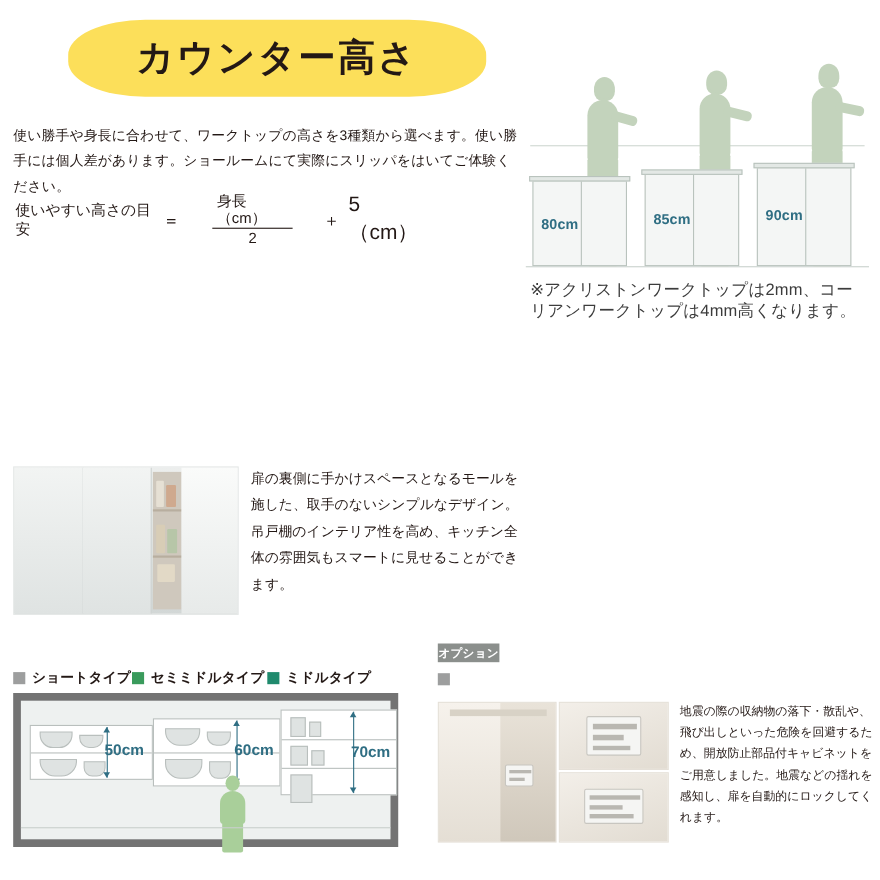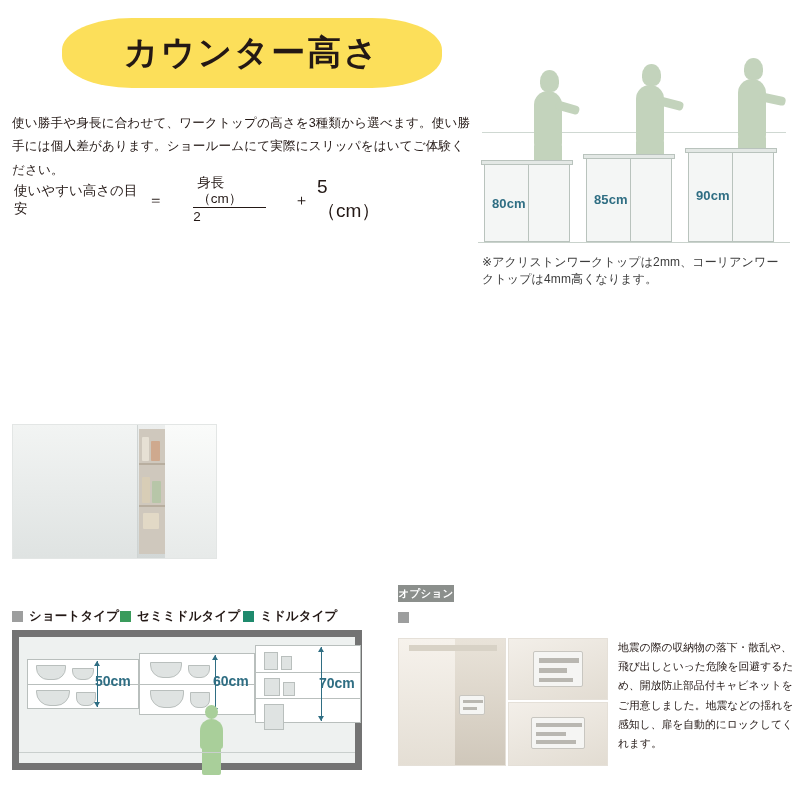--- a/index.html
+++ b/index.html
@@ -37,21 +37,21 @@
     font-size:12.6px;line-height:1.85;letter-spacing:.01em;
   }
 
   
   .formula{
     position:absolute;left:14px;top:175px;width:370px;height:50px;
     display:flex;align-items:center;font-size:14px;
   }
   .formula .lead{font-size:13.5px;}
   .formula .eq{margin:0 10px;font-size:15px;}
-  .frac{display:inline-flex;flex-direction:column;align-items:flex-start;line-height:1.15;margin:0 20px;}
+  .frac{display:inline-flex;flex-direction:column;align-items:center;line-height:1.15;margin:0 20px;}
   .frac .num{font-size:13.5px;padding:0 4px 1px;}
   .frac .bar{height:1px;background:#231815;width:100%;}
   .frac .den{font-size:13.5px;padding-top:1px;}
   .formula .plus{margin:0 8px;font-size:15px;}
   .formula .tail{font-size:19px;}
 
   
   #heightPanel{
     position:absolute;left:478px;top:14px;width:312px;height:262px;
     background:#ffffff;
@@ -67,21 +67,21 @@
     position:absolute;background:#f4f6f5;border:1px solid #b9c3bd;
     box-sizing:border-box;
   }
   .cab-top{position:absolute;left:-4px;right:-4px;top:-5px;height:5px;background:#e3e8e5;border:1px solid #b9c3bd;box-sizing:border-box;}
   .cab-split{position:absolute;top:0;bottom:0;width:1px;background:#b9c3bd;}
   .cab-label{
     position:absolute;font-weight:bold;color:#2f6e83;font-size:13px;
     letter-spacing:.01em;
   }
   .note-small{
-    position:absolute;font-size:12px;color:#3c3c3c;letter-spacing:.01em;
+    position:absolute;font-size:15px;color:#3c3c3c;letter-spacing:.01em;
   }
 
   
   .sub-head{
     position:absolute;font-weight:bold;font-size:15px;letter-spacing:.02em;
     display:flex;align-items:center;gap:7px;
   }
   .sq{display:inline-block;width:11px;height:11px;background:#9d9e9e;}
   .sq.green{background:#3a9b5c;}
   .sq.teal{background:#1f8a6d;}
@@ -236,20 +236,21 @@
       <div class="shelfline" style="left:0;right:0;top:76px;"></div>
       <div class="item" style="left:3px;top:8px;width:7px;height:24px;background:#e6e0d4;"></div>
       <div class="item" style="left:12px;top:12px;width:9px;height:20px;background:#cfa98e;"></div>
       <div class="item" style="left:3px;top:48px;width:8px;height:26px;background:#d8cdb6;"></div>
       <div class="item" style="left:13px;top:52px;width:9px;height:22px;background:#b7c6a8;"></div>
       <div class="item" style="left:4px;top:84px;width:16px;height:16px;background:#e2d9c6;"></div>
     </div>
     <div class="door" style="left:152px;width:53px;border-right:none;background:linear-gradient(180deg,#fafbfa,#e7eae9);"></div>
   </div>
 
+  <div class="para-right">扉の裏側に手かけスペースとなるモールを施した、取手のないシンプルなデザイン。吊戸棚のインテリア性を高め、キッチン全体の雰囲気もスマートに見せることができます。</div>
 
   <div class="tag" style="left:12px;top:608px;">
     <span class="sq"></span>
     <span>ショートタイプ</span>
   </div>
   <div class="tag" style="left:120px;top:608px;">
     <span class="sq green"></span>
     <span>セミミドルタイプ</span>
   </div>
   <div class="tag" style="left:243px;top:608px;">

